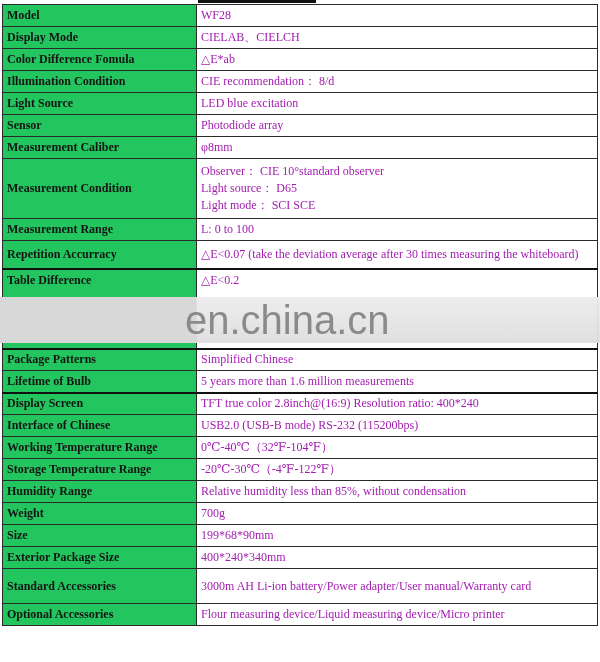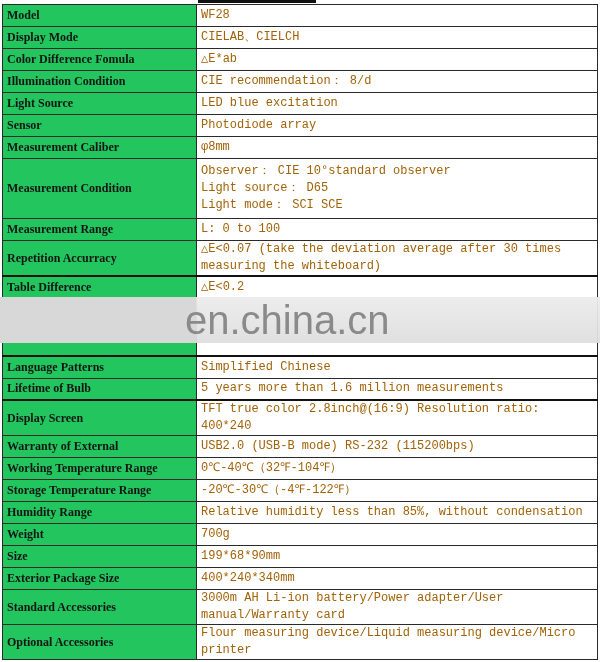--- a/index.html
+++ b/index.html
@@ -1,21 +1,21 @@
 <!DOCTYPE html>
 <html><head>
 <meta charset="utf-8">
 <style>
   html, body { margin: 0; padding: 0; background: #ffffff; }
   body { width: 600px; height: 662px; position: relative; overflow: hidden; font-family: "Liberation Serif", "DejaVu Serif", serif; color: #1a1a1a; }
   .topbar { position: absolute; left: 198px; top: 0; width: 118px; height: 3px; background: #111; }
   table.spec { position: absolute; left: 2px; top: 4px; width: 596px; border-collapse: collapse; table-layout: fixed; }
   table.spec td { border: 1px solid #2a2a2a; padding: 0 4px; font-size: 12px; vertical-align: middle; line-height: 17px; }
   table.spec td.k { width: 185px; background: #22c55e; font-weight: bold; color: #141414; }
-  table.spec td.v { background: #ffffff; color: #a16207; font-family: Liberation Mono, monospace; }
+  table.spec td.v { background: #ffffff; color: #a21caf; }
   tr.thick td { border-bottom: 2px solid #111; }
   .multi div { line-height: 17px; }
   .watermark-band { position: absolute; left: 0; top: 297px; width: 600px; height: 46px; background: linear-gradient(to bottom, rgba(236,236,236,0.95), rgba(222,222,222,0.95)); }
   .watermark-band .wl { position: absolute; left: 0; top: 0; width: 196px; height: 46px; background: #d8d8d8; }
   .watermark { position: absolute; left: 185px; top: 297px; font-family: Liberation Sans, sans-serif; font-size: 40px; color: #8a8a8a; letter-spacing: 0px; line-height: 46px; }
 </style>
 </head>
 <body>
 
 <div class="topbar"></div>
@@ -68,33 +68,33 @@
       </tr>
     <tr style="height:22px">
         <td class="k" style="border-bottom:none">Table Difference</td>
         <td class="v" style="border-bottom:none">△E&lt;0.2</td>
       </tr>
     <tr class="thick" style="height:58px">
         <td class="k" style="border-top:none"></td>
         <td class="v" style="border-top:none"></td>
       </tr>
     <tr style="height:22px">
-        <td class="k">Language Patterns</td>
+        <td class="k">Package Patterns</td>
         <td class="v">Simplified Chinese</td>
       </tr>
     <tr class="thick" style="height:22px">
         <td class="k">Lifetime of Bulb</td>
         <td class="v">5 years more than 1.6 million measurements</td>
       </tr>
     <tr style="height:22px">
         <td class="k">Display Screen</td>
         <td class="v">TFT true color 2.8inch@(16:9)   Resolution ratio: 400*240</td>
       </tr>
     <tr style="height:22px">
-        <td class="k">Warranty of External</td>
+        <td class="k">Interface of Chinese</td>
         <td class="v">USB2.0 (USB-B mode)    RS-232 (115200bps)</td>
       </tr>
     <tr style="height:22px">
         <td class="k">Working Temperature Range</td>
         <td class="v">0℃-40℃（32℉-104℉）</td>
       </tr>
     <tr style="height:22px">
         <td class="k">Storage Temperature Range</td>
         <td class="v">-20℃-30℃（-4℉-122℉）</td>
       </tr>

